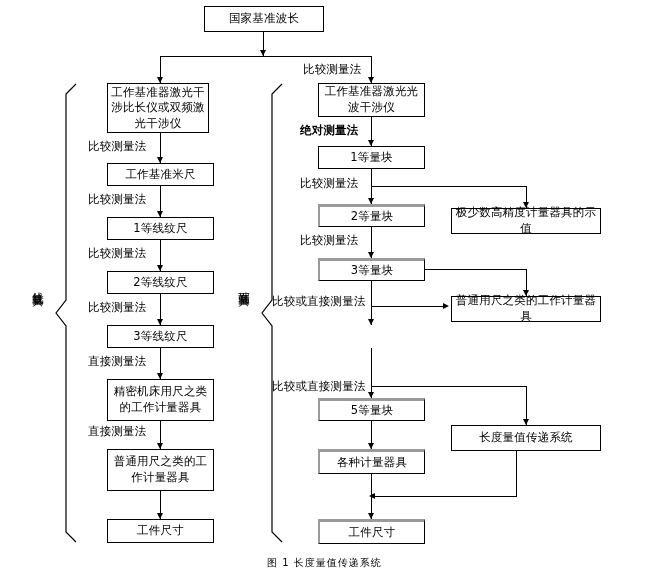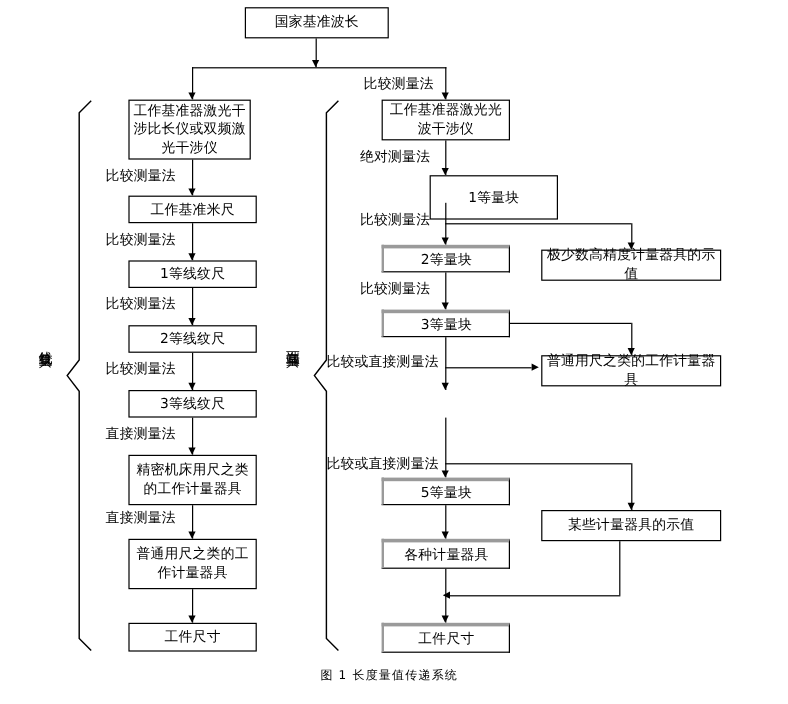--- a/index.html
+++ b/index.html
@@ -175,23 +175,23 @@
   <div class="box" style="left:107px; top:519px; width:107px; height:24px;">
     <span class="txt">工件尺寸</span>
   </div>
 
   <div class="box" style="left:318px; top:83px; width:107px; height:34px;">
     <span class="txt">工作基准器激光光波干涉仪</span>
   </div>
 
   <div class="vline" style="left:371px; top:117px; height:29px;"></div>
   <div class="arrow-d" style="left:368px; top:140px;"></div>
-  <div class="elabel" style="left:300px; top:123px;">绝对测量法</div>
-
-  <div class="box" style="left:318px; top:146px; width:107px; height:37px;margin-left:40px;">
+  <div class="elabel" style="left:300px; top:123px;font-weight:bold;">绝对测量法</div>
+
+  <div class="box" style="left:318px; top:146px; width:107px; height:23px;">
     <span class="txt">1等量块</span>
   </div>
 
   <div class="vline" style="left:371px; top:169px; height:35px;"></div>
   <div class="arrow-d" style="left:368px; top:198px;"></div>
   <div class="elabel" style="left:300px; top:176px;">比较测量法</div>
 
   <div class="hline" style="left:371px; top:186px; width:155px;"></div>
   <div class="vline" style="left:526px; top:186px; height:22px;"></div>
   <div class="arrow-d" style="left:523px; top:202px;"></div>
@@ -230,21 +230,21 @@
 
   <div class="vline" style="left:371px; top:348px; height:50px;"></div>
   <div class="arrow-d" style="left:368px; top:392px;"></div>
   <div class="elabel" style="left:272px; top:379px;">比较或直接测量法</div>
 
   <div class="hline" style="left:371px; top:386px; width:155px;"></div>
   <div class="vline" style="left:526px; top:386px; height:39px;"></div>
   <div class="arrow-d" style="left:523px; top:419px;"></div>
 
   <div class="box" style="left:451px; top:425px; width:150px; height:26px;">
-    <span class="txt">某些计量器具的示值</span>
+    <span class="txt">长度量值传递系统</span>
   </div>
 
   <div class="box shaded" style="left:318px; top:398px; width:107px; height:23px;">
     <span class="txt">5等量块</span>
   </div>
 
   <div class="vline" style="left:371px; top:421px; height:28px;"></div>
   <div class="arrow-d" style="left:368px; top:443px;"></div>
 
   <div class="box shaded" style="left:318px; top:449px; width:107px; height:25px;">

